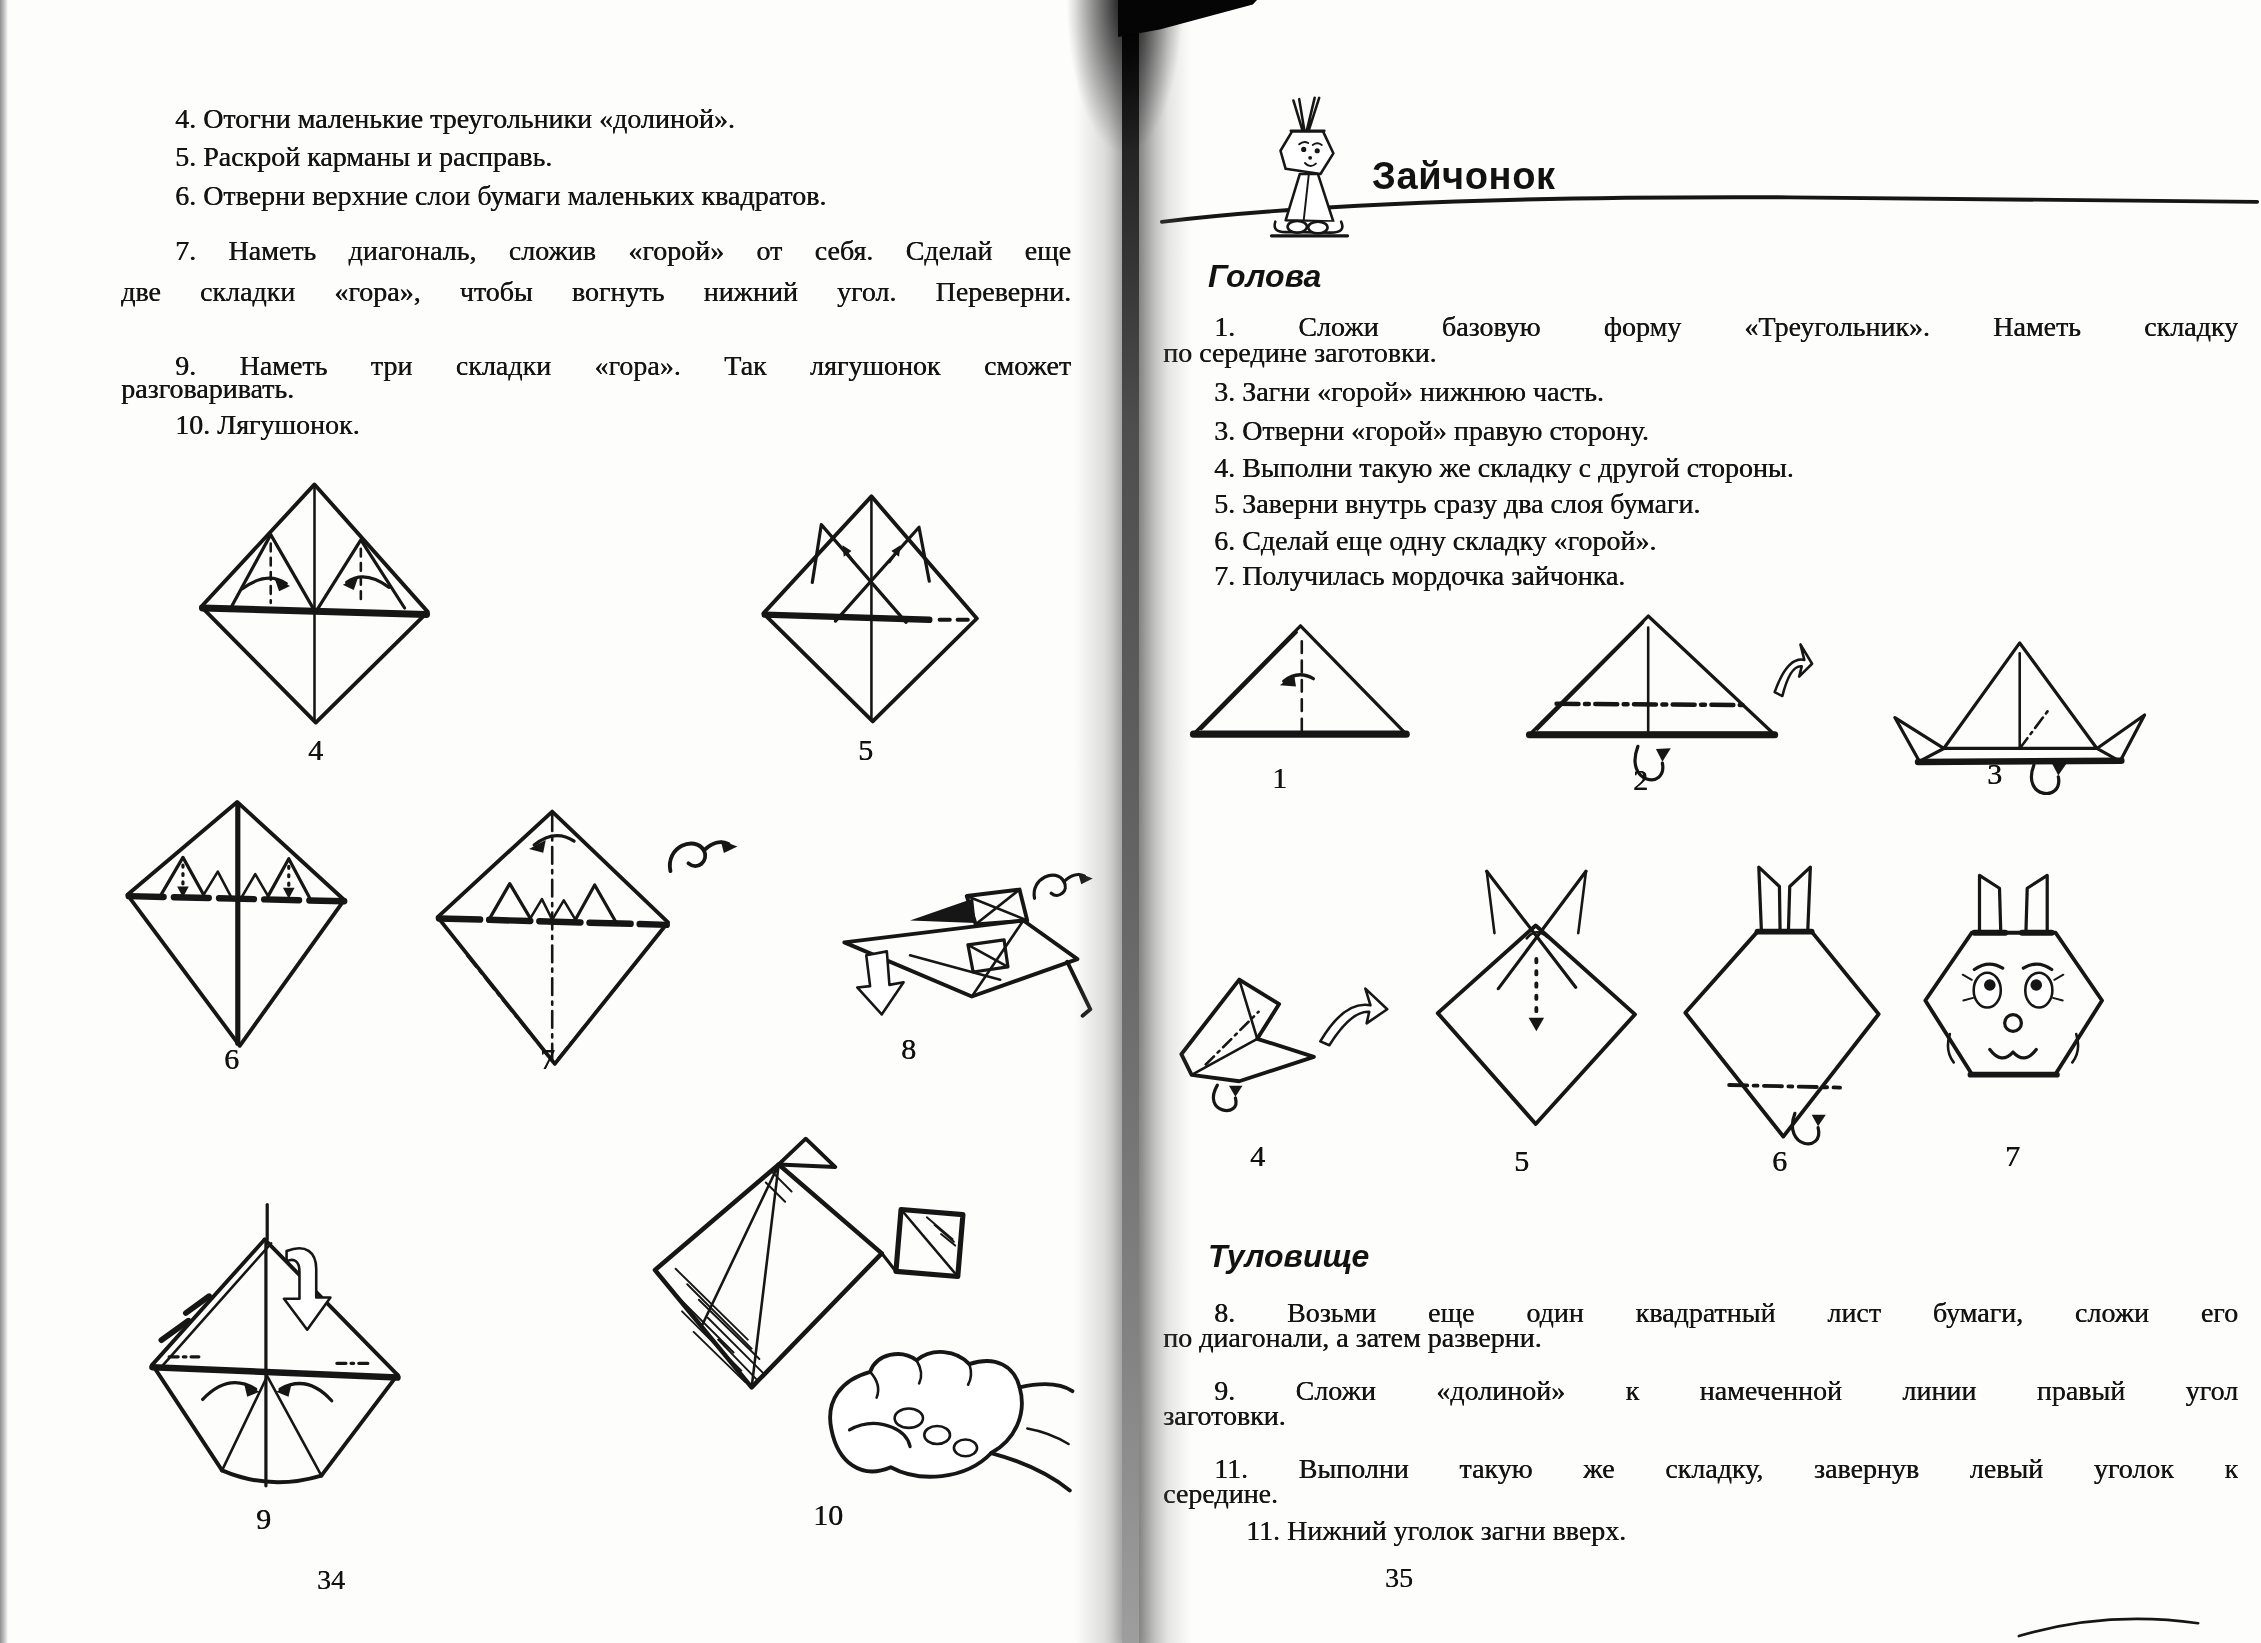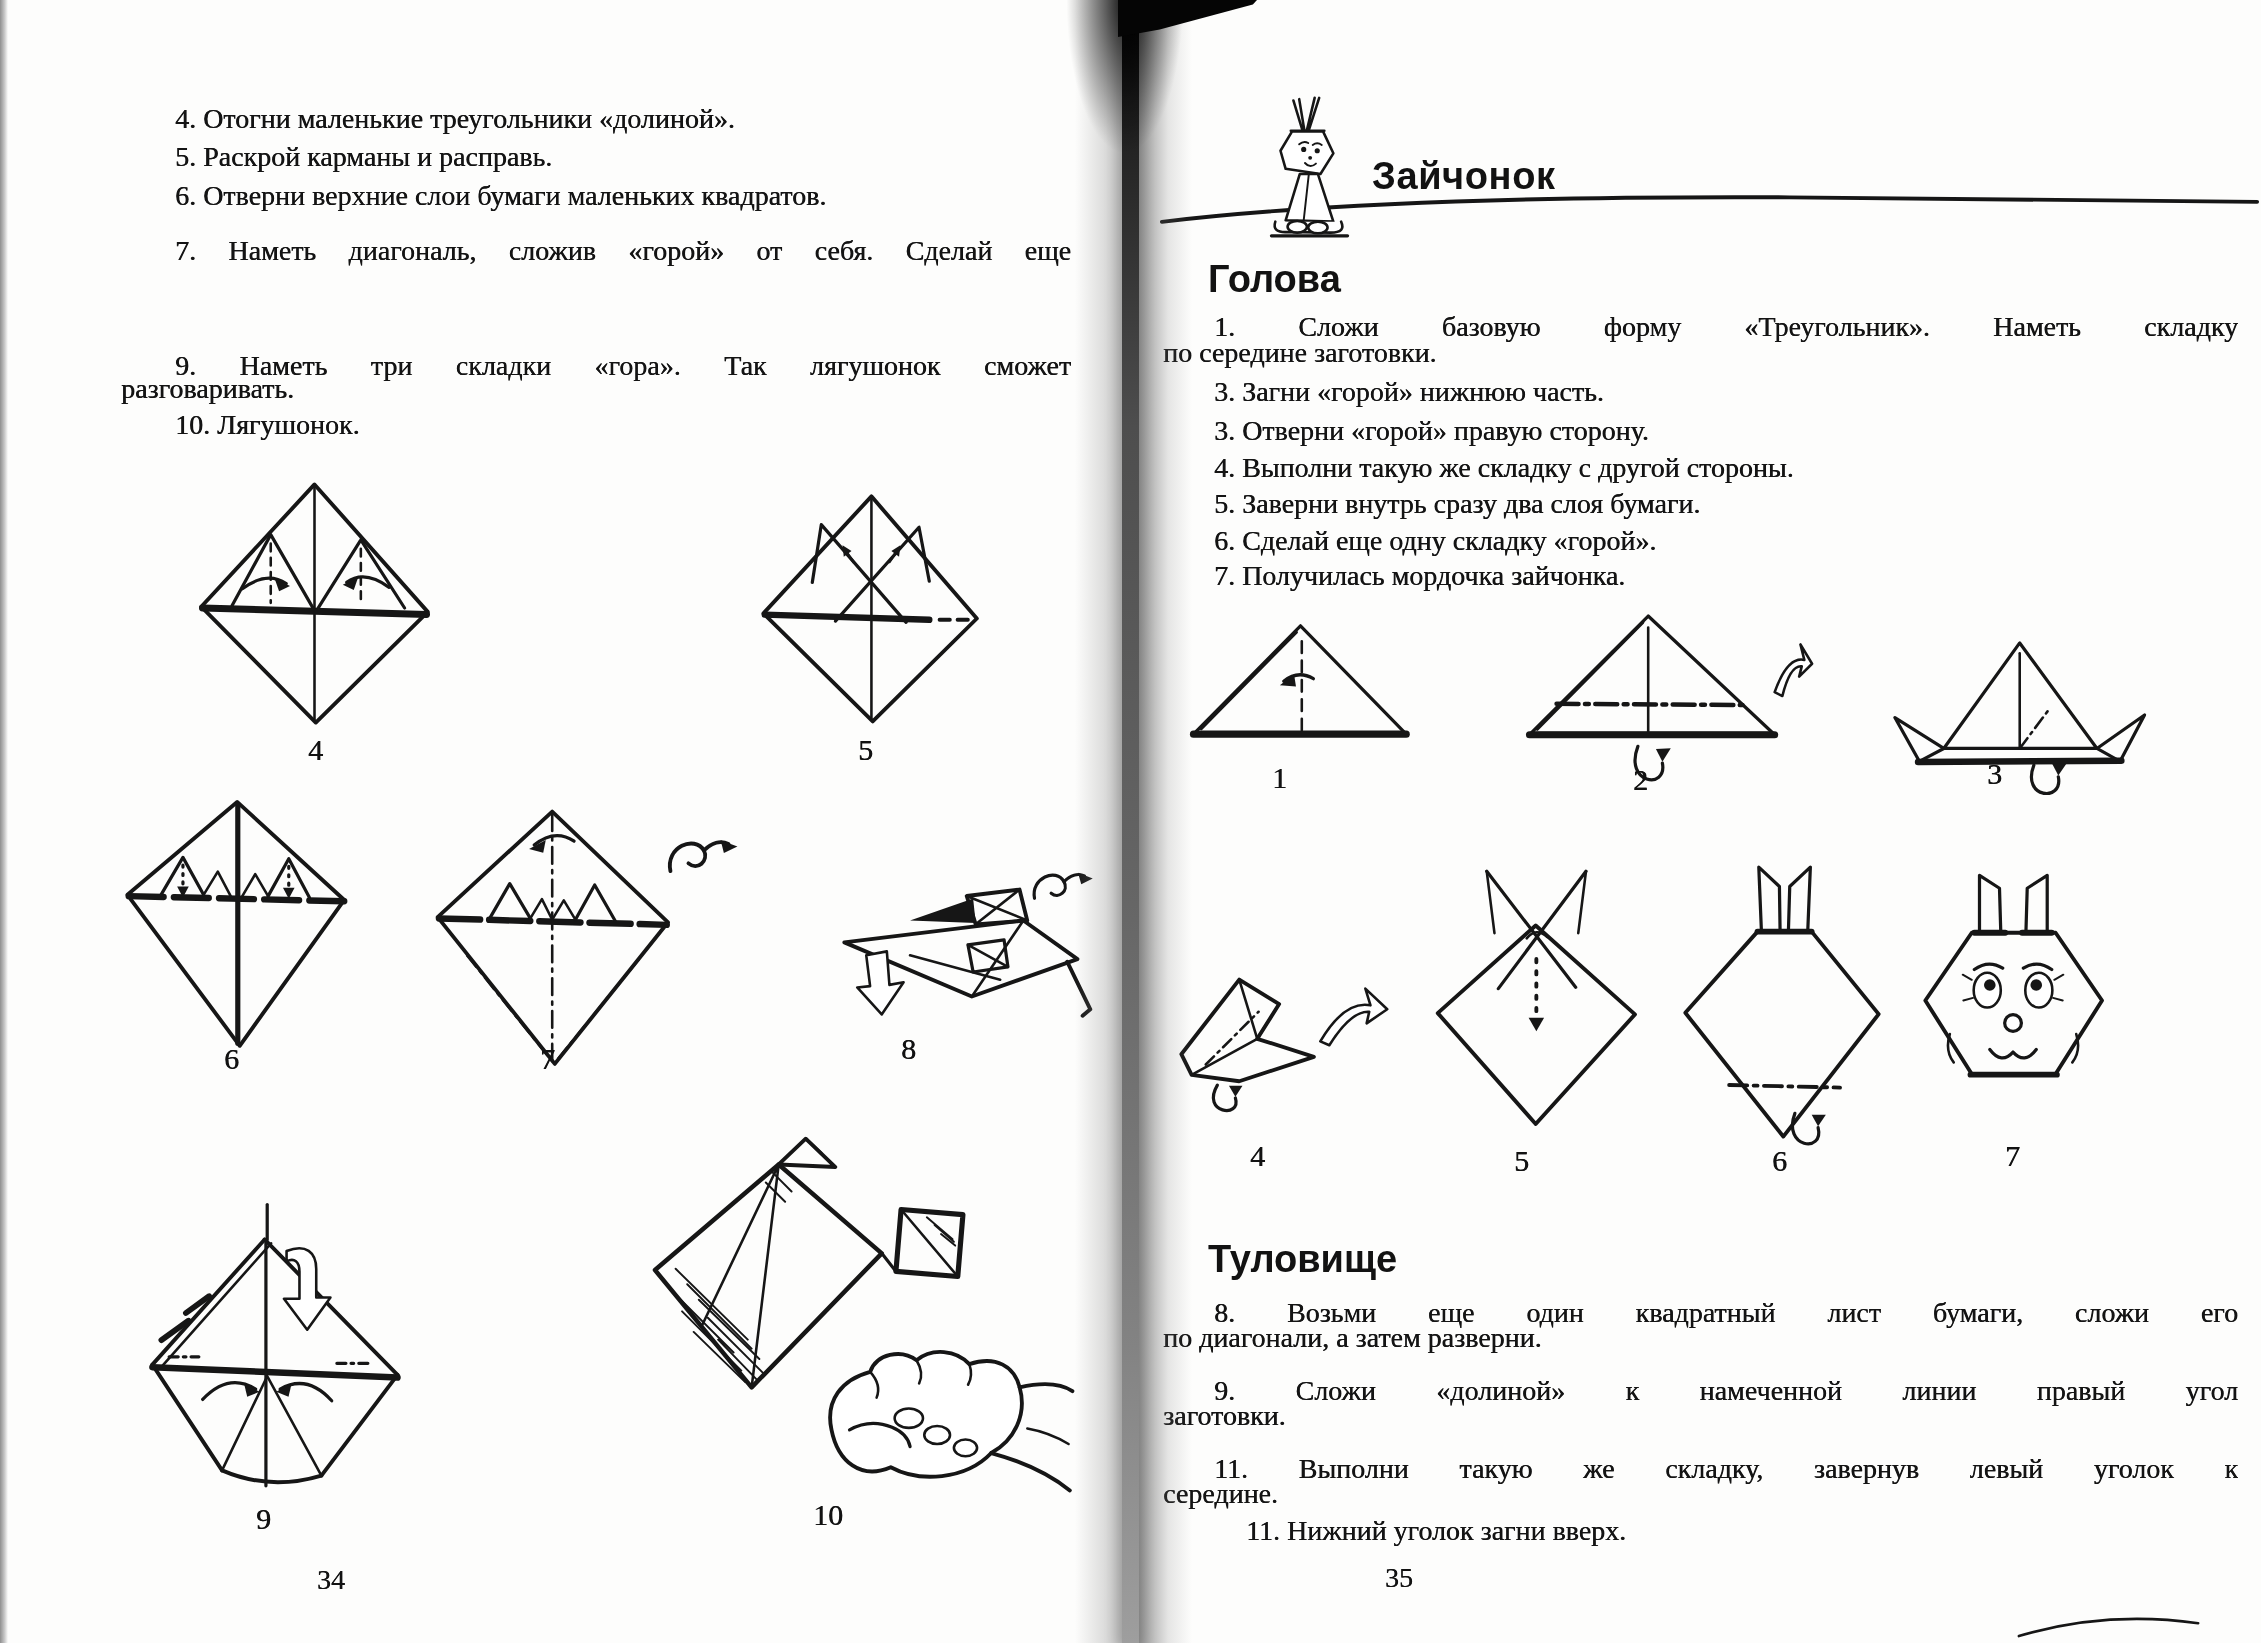--- a/index.html
+++ b/index.html
@@ -2,21 +2,21 @@
 <html style="font-size:10.3px"><head>
 <meta charset="utf-8">
 <style>
   html,body{margin:0;padding:0;background:#e8e8e8;}
   #stage{position:relative;width:2261px;height:1643px;background:#fdfdfc;overflow:hidden;
          font-family:"Liberation Serif",serif;color:#121212;}
   .f{position:absolute;}
   .ln{font-size:28px;line-height:33px;white-space:nowrap;color:#141414;
       text-shadow:0.4px 0 0 #141414;}
   .just{white-space:normal;text-align:justify;text-align-last:justify;height:35px;overflow:hidden;margin-top:15px;}
-  .hd{font-family:"Liberation Sans",sans-serif;font-weight:bold;font-size:38px;white-space:nowrap;}
+  .hd{font-family:"Liberation Sans",sans-serif;font-weight:bold;font-size:32px;white-space:nowrap;font-style:italic;}
   .title{font-family:"Liberation Sans",sans-serif;font-weight:bold;font-size:38px;letter-spacing:0.6px;white-space:nowrap;text-align:center;}
   .fl{font-size:30px;text-shadow:0.4px 0 0 #141414;}
   .pn{font-size:28px;text-shadow:0.3px 0 0 #141414;}
   svg{display:block;}
   svg path,svg ellipse,svg circle{stroke:#161616;fill:none;stroke-linecap:round;stroke-linejoin:round;}
   svg .fill{fill:#161616;stroke:none;}
   svg .wfill{fill:#ffffff;}
   .edge-left{left:0;top:0;width:8.4px;height:1643px;
      background:linear-gradient(90deg,#8f8f8f,#c6c6c6 55%,rgba(255,255,255,0));}
   .gut-line{left:1122px;top:0;width:17.4px;height:1643px;
@@ -34,20 +34,21 @@
 </style>
 </head>
 <body>
 
 <div id="stage">
 
   <div class="ln f" style="left:175px;top:102px">4. Отогни маленькие треугольники «долиной».</div>
   <div class="ln f" style="left:175px;top:140px">5. Раскрой карманы и расправь.</div>
   <div class="ln f" style="left:175px;top:179px">6. Отверни верхние слои бумаги маленьких квадратов.</div>
   <div class="ln f just" style="left:175px;top:219px;width:896px">7. Наметь диагональ, сложив «горой» от себя. Сделай еще</div>
+  <div class="ln f just" style="left:121px;top:260px;width:950px">две складки «гора», чтобы вогнуть нижний угол. Переверни.</div>
   <div class="ln f just" style="left:175px;top:334px;width:896px">9. Наметь три складки «гора». Так лягушонок сможет</div>
   <div class="ln f" style="left:121px;top:372px">разговаривать.</div>
   <div class="ln f" style="left:175px;top:408px">10. Лягушонок.</div>
 
   <svg class="f" style="left:192px;top:478px" width="245" height="251" viewBox="0 0 380 390">
     <path d="M190,10 L366,208 L192,380 L14,200 Z" stroke-width="6"></path>
     <path d="M190,14 V376" stroke-width="4"></path>
     <path d="M16,202 L364,212" stroke-width="11"></path>
     <path d="M122,88 L62,198 M122,88 L190,206" stroke-width="5"></path>
     <path d="M122,102 V194" stroke-width="4" stroke-dasharray="12 10"></path>

